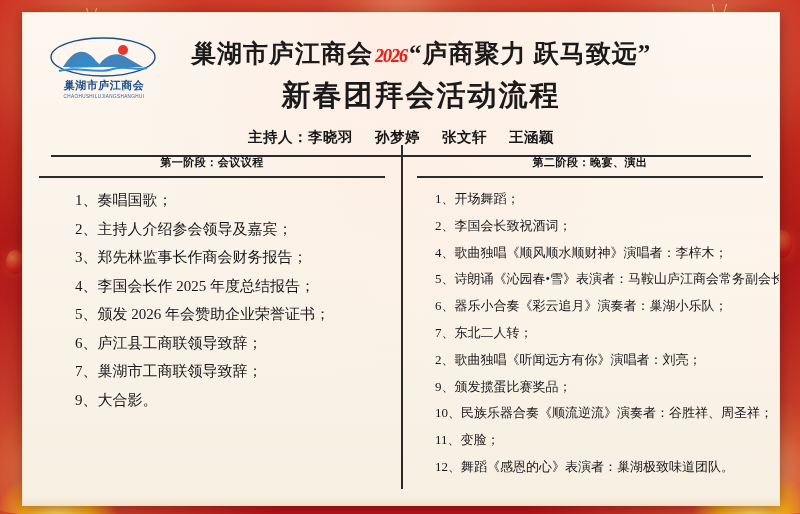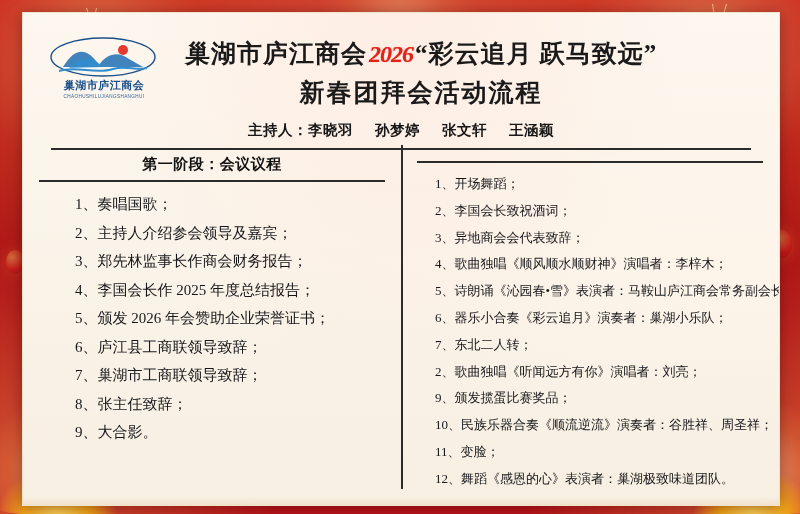--- a/index.html
+++ b/index.html
@@ -124,29 +124,29 @@
     font-size: 25px;
     font-weight: bold;
     color: #1a1a1a;
     letter-spacing: 1px;
     white-space: nowrap;
   }
   .title-year {
     color: #e2231a;
     font-family: "Liberation Serif", serif;
     font-weight: bold;
-    font-size: 24px;
+    font-size: 18px;
     font-style: italic;
     letter-spacing: -1px;
     padding: 0 2px;
     text-shadow: 0 0 1px rgba(226,35,26,0.6);
   }
   .title-line2 {
     font-family: "Liberation Serif", serif;
-    font-size: 25px;
+    font-size: 29px;
     font-weight: bold;
     color: #1a1a1a;
     letter-spacing: 2px;
     margin-top: 6px;
   }
 
   .hosts {
     margin-top: 12px;
     display: flex;
     justify-content: center;
@@ -180,21 +180,21 @@
     background: #2b2b2b;
   }
   .col {
     width: 50%;
     box-sizing: border-box;
     padding: 10px 14px 0 14px;
   }
   .col-head {
     text-align: center;
     font-family: "Liberation Serif", serif;
-    font-size: 15px;
+    font-size: 11px;
     font-weight: bold;
     color: #111;
     letter-spacing: 0.5px;
     margin-bottom: 4px;
   }
   .col-rule {
     height: 2px;
     background: #2b2b2b;
     margin: 6px 2px 8px 2px;
   }
@@ -260,21 +260,21 @@
             <path d="M20 31 C32 18, 44 20, 54 30 Z" fill="#2e8fd0" opacity="0.8"></path>
             <path d="M10 34 C28 28, 46 38, 64 32 C76 28, 88 34, 98 31" fill="none" stroke="#2e8fd0" stroke-width="2"></path>
             <circle cx="74" cy="13" r="5" fill="#e2231a" opacity="0.9"></circle>
           </svg>
         </div>
         <div class="logo-text">巢湖市庐江商会</div>
         <div class="logo-sub">CHAOHUSHILUJIANGSHANGHUI</div>
       </div>
 
       <div class="title-wrap">
-        <div class="title-line1"><span>巢湖市庐江商会</span><span class="title-year">2026</span><span>“彩云追月  跃马致远”</span></div>
+        <div class="title-line1"><span>巢湖市庐江商会</span><span class="title-year">2026</span><span>“庐商聚力  跃马致远”</span></div>
         <div class="title-line2">新春团拜会活动流程</div>
       </div>
 
       <div class="hosts">
         <span>主持人：李晓羽</span>
         <span>孙梦婷</span>
         <span>张文轩</span>
         <span>王涵颖</span>
       </div>
 
@@ -288,31 +288,30 @@
         <div class="col-head">第一阶段：会议议程</div>
         <div class="col-rule"></div>
         <ol class="items">
           <li>1、奏唱国歌；</li>
           <li>2、主持人介绍参会领导及嘉宾；</li>
           <li>3、郑先林监事长作商会财务报告；</li>
           <li>4、李国会长作 2025 年度总结报告；</li>
           <li>5、颁发 2026 年会赞助企业荣誉证书；</li>
           <li>6、庐江县工商联领导致辞；</li>
           <li>7、巢湖市工商联领导致辞；</li>
-          <li>8、张主任致辞；</li>
           <li>9、大合影。</li>
         </ol>
       </div>
 
       <div class="col col-right">
+        <div class="col-head">第二阶段：晚宴、演出</div>
         <div class="col-rule"></div>
         <ol class="items">
           <li>1、开场舞蹈；</li>
           <li>2、李国会长致祝酒词；</li>
-          <li>3、异地商会会代表致辞；</li>
           <li>4、歌曲独唱《顺风顺水顺财神》演唱者：李梓木；</li>
           <li>5、诗朗诵《沁园春•雪》表演者：马鞍山庐江商会常务副会长王萍；</li>
           <li>6、器乐小合奏《彩云追月》演奏者：巢湖小乐队；</li>
           <li>7、东北二人转；</li>
           <li>2、歌曲独唱《听闻远方有你》演唱者：刘亮；</li>
           <li>9、颁发揽蛋比赛奖品；</li>
           <li>10、民族乐器合奏《顺流逆流》演奏者：谷胜祥、周圣祥；</li>
           <li>11、变脸；</li>
           <li>12、舞蹈《感恩的心》表演者：巢湖极致味道团队。</li>
         </ol>

